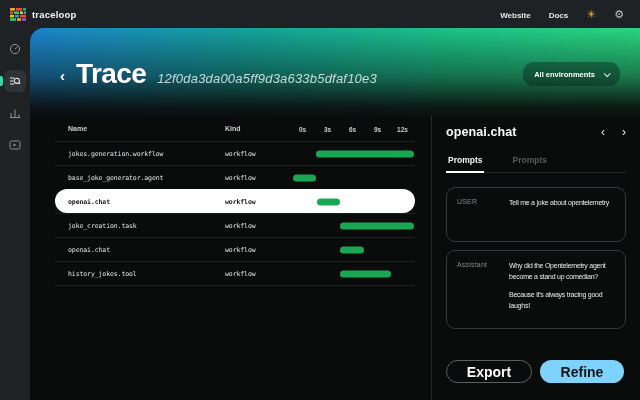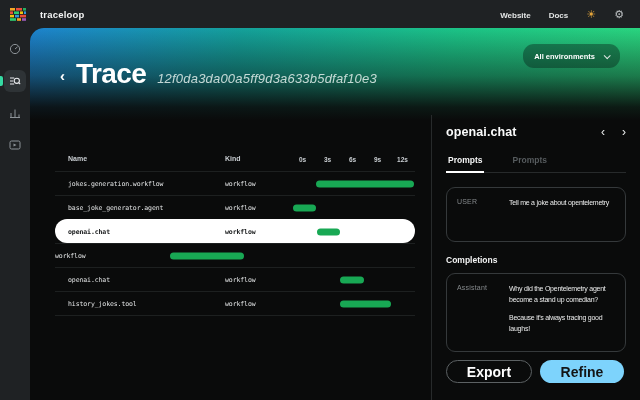--- a/index.html
+++ b/index.html
@@ -10,21 +10,21 @@
     color: #e8eaea;
     position: relative;
   }
 
   
   .topbar {
     position: absolute; top: 0; left: 0; right: 0; height: 28px;
     display: flex; align-items: center;
     padding: 0 16px 0 10px;
   }
-  .brand { display: flex; align-items: center; gap: 14px; }
+  .brand { display: flex; align-items: center; gap: 6px; }
   .brand-name { font-size: 9.5px; font-weight: 600; color: #f2f3f3; letter-spacing: .2px; }
   .topbar-right { margin-left: auto; display: flex; align-items: flex-end; gap: 18px; }
   .top-link { font-size: 8px; color: #e3e5e5; font-weight: 600; cursor: pointer; }
   .sun-glyph { color: #e2a43b; font-size: 11px; line-height: 1; cursor: pointer; }
   .gear-glyph { color: #b9bdbf; font-size: 11px; line-height: 1; cursor: pointer; }
 
   
   .sidebar {
     position: absolute; top: 28px; left: 0; bottom: 0; width: 30px;
     display: flex; flex-direction: column; align-items: center;
@@ -58,33 +58,33 @@
     position: absolute; left: 30px; top: 30px;
     display: flex; align-items: baseline; gap: 11px;
   }
   .back-btn {
     font-size: 15px; color: #fff; cursor: pointer; line-height: 1;
     transform: translateY(-2px); font-weight: 700;
   }
   .hero-title { font-size: 28px; font-weight: 700; letter-spacing: -.6px; color: #fff; }
   .trace-id { font-size: 13px; color: rgba(235,245,242,.82); letter-spacing: .2px; font-style: italic; }
   .env-pill {
-    position: absolute; right: 20px; top: 16px; height: 22px;
+    position: absolute; right: 20px; top: 34px; height: 22px;
     border-radius: 11px; background: rgba(5,24,18,.38);
     display: flex; align-items: center; gap: 9px; padding: 12px 11px;
     cursor: pointer;
   }
   .env-pill-label { font-size: 7.5px; color: #fff; font-weight: 600; }
   .chevron-down {
     width: 5px; height: 5px; border-right: 1.2px solid #dfe6e4; border-bottom: 1.2px solid #dfe6e4;
     transform: rotate(45deg) translateY(-1px);
   }
 
   
-  .trace-table { position: absolute; left: 25px; top: 118px; width: 360px; }
+  .trace-table { position: absolute; left: 25px; top: 88px; width: 360px; }
   .t-header { display: flex; align-items: center; height: 25px; }
   .t-row {
     display: flex; align-items: center; height: 24px;
     border-top: 1px solid #1d2020; position: relative; cursor: pointer;
   }
   .t-rows { border-bottom: 1px solid #1d2020; }
   .col-name { flex: 1; padding-left: 13px; }
   .col-kind { width: 65px; }
   .col-time { width: 125px; position: relative; height: 100%; }
   .h-label { font-size: 7px; font-weight: 700; color: #c9ced2; }
@@ -242,20 +242,21 @@
     </span>
   </div>
         <div class="t-row selected">
     <span class="col-name s-name">openai.chat</span>
     <span class="col-kind s-kind">workflow</span>
     <span class="col-time">
       <span class="s-bar" style="left: 21.33%; width: 18.67%; background: rgb(24, 168, 84);"></span>
     </span>
   </div>
         <div class="t-row">
+    <span class="col-name s-name">joke_creation.task</span>
     <span class="col-kind s-kind">workflow</span>
     <span class="col-time">
       <span class="s-bar" style="left: 40%; width: 59.33%; background: rgb(24, 168, 84);"></span>
     </span>
   </div>
         <div class="t-row">
     <span class="col-name s-name">openai.chat</span>
     <span class="col-kind s-kind">workflow</span>
     <span class="col-time">
       <span class="s-bar" style="left: 40%; width: 19.33%; background: rgb(24, 168, 84);"></span>
@@ -283,21 +284,20 @@
     <div class="tabs">
       <span class="tab active">Prompts</span>
       <span class="tab">Prompts</span>
     </div>
 
     <div class="msg-card prompt">
       <span class="msg-role">USER</span>
       <span class="msg-text">Tell me a joke about opentelemetry</span>
     </div>
 
-    <div class="section-label">Completions</div>
 
     <div class="msg-card completion">
       <span class="msg-role">Assistant</span>
       <span class="msg-text">
         <p>Why did the Opentelemetry agent become a stand up comedian?</p>
         <p>Because it's always tracing good laughs!</p>
       </span>
     </div>
 
     <div class="panel-actions">

